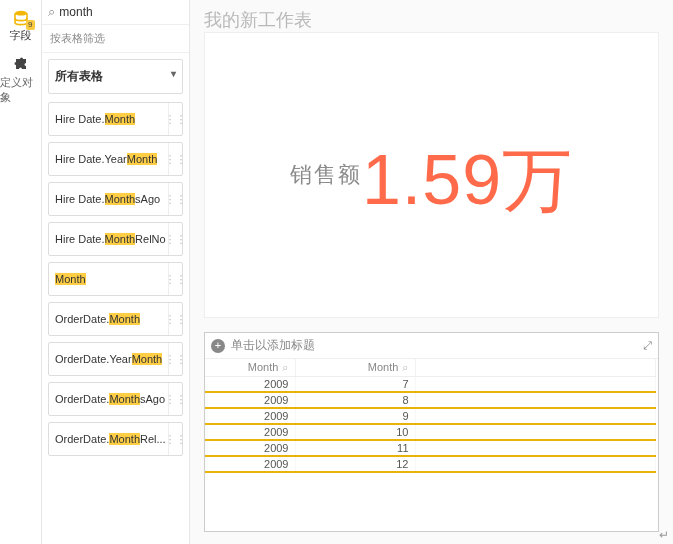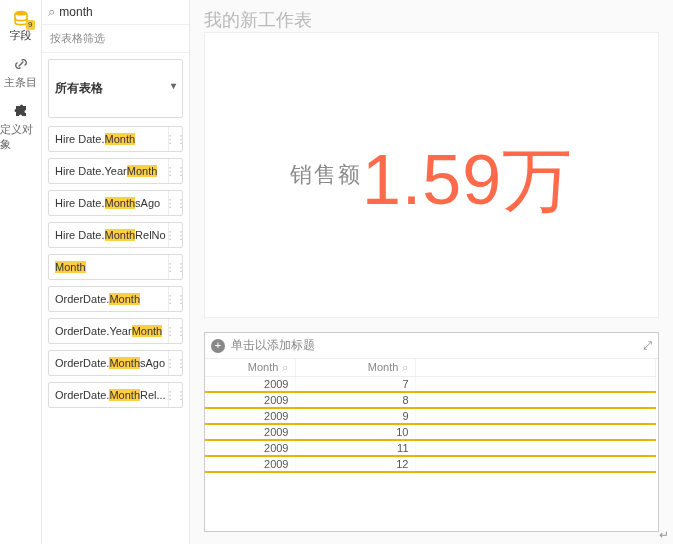--- a/index.html
+++ b/index.html
@@ -15,24 +15,24 @@
   .db-icon svg { width: 16px; height: 16px; }
   .badge { position: absolute; right: -6px; bottom: -4px; background: #f9c940; color: #444; font-size: 8px; line-height: 10px; padding: 0 2px; border-radius: 2px; }
 
   
   .panel { width: 148px; border-right: 1px solid #e6e6e6; display: flex; flex-direction: column; }
   .search-row { display: flex; align-items: center; gap: 4px; padding: 4px 6px; border-bottom: 1px solid #eee; }
   .search-row .mag { color: #888; font-size: 13px; }
   .search-row input { flex: 1; border: none; outline: none; font-size: 12px; color: #333; background: transparent; }
   .search-row .clear { color: #888; font-size: 14px; cursor: pointer; }
   .filter-label { padding: 6px 8px; font-size: 11px; color: #888; border-bottom: 1px solid #f0f0f0; }
-  .table-select { margin: 6px; display: flex; align-items: flex-start; justify-content: space-between; font-size: 12px; font-weight: bold; padding: 20px 6px; border: 1px solid #ddd; border-radius: 2px; cursor: pointer; background: #fff; }
+  .table-select { margin: 6px; display: flex; align-items: flex-start; justify-content: space-between; font-size: 12px; font-weight: bold; padding: 8px 6px; border: 1px solid #ddd; border-radius: 2px; cursor: pointer; background: #fff; }
   .chev { font-size: 10px; color: #666; }
   .field-list { flex: 1; overflow-y: auto; padding: 2px 6px 6px 6px; display: flex; flex-direction: column; gap: 6px; }
-  .field-item { display: flex; align-items: center; border: 1px solid #ddd; border-radius: 2px; background: #fff; height: 26px; font-size: 11px; cursor: grab; }
+  .field-item { display: flex; align-items: center; border: 1px solid #ddd; border-radius: 2px; background: #fff; height: 34px; font-size: 11px; cursor: grab; }
   .field-body { flex: 1; display: flex; align-items: center; padding: 0 4px 0 6px; overflow: hidden; white-space: nowrap; }
   .field-body .hl { background: #ffce45; }
   .grip { width: 14px; height: 100%; border-left: 1px solid #eee; display: flex; align-items: center; justify-content: center; color: #bbb; font-size: 11px; }
 
   
   .main { flex: 1; position: relative; background: #fafafa; display: flex; flex-direction: column; }
   .sheet-title { font-size: 18px; color: #b9b9b9; padding: 8px 0 0 14px; }
   .kpi-card { position: absolute; top: 32px; left: 14px; right: 14px; height: 286px; background: #fff; border: 1px solid #eee; display: flex; flex-direction: row; align-items: center; justify-content: center; }
   .kpi-label { font-size: 22px; color: #8c8c8c; letter-spacing: 2px; }
   .kpi-value { font-size: 70px; color: #ff6b4a; margin-top: 12px; letter-spacing: 1px; font-weight: 400; }
@@ -62,28 +62,20 @@
     <div class="rail-item active">
       <div class="rail-icon db-icon">
         <svg viewBox="0 0 16 16">
             <ellipse cx="8" cy="3.2" rx="6" ry="2.4" fill="#f2b705"></ellipse>
             <path d="M2 3.2v5c0 1.3 2.7 2.4 6 2.4s6-1.1 6-2.4v-5" fill="none" stroke="#f2b705" stroke-width="1.6"></path>
             <path d="M2 8.2v4c0 1.3 2.7 2.4 6 2.4s6-1.1 6-2.4v-4" fill="none" stroke="#f2b705" stroke-width="1.6"></path>
           </svg>
         <span class="badge">9</span>
       </div>
       <span>字段</span>
-    </div>
-    <div class="rail-item">
-      <div class="rail-icon">
-        <svg width="16" height="16" viewBox="0 0 16 16">
-            <path d="M6 10l4-4M7 12a3 3 0 01-4-4l1-1M9 4a3 3 0 014 4l-1 1" fill="none" stroke="#666" stroke-width="1.4" stroke-linecap="round"></path>
-          </svg>
-      </div>
-      <span>主条目</span>
     </div>
     <div class="rail-item">
       <div class="rail-icon">
         <svg width="16" height="16" viewBox="0 0 16 16">
             <path d="M3 3h4a1.5 1.5 0 113 0h3v4a1.5 1.5 0 100 3v3H9a1.5 1.5 0 10-3 0H3V9a1.5 1.5 0 110-3z" fill="#444"></path>
           </svg>
       </div>
       <span>定义对象</span>
     </div>
   </div>

